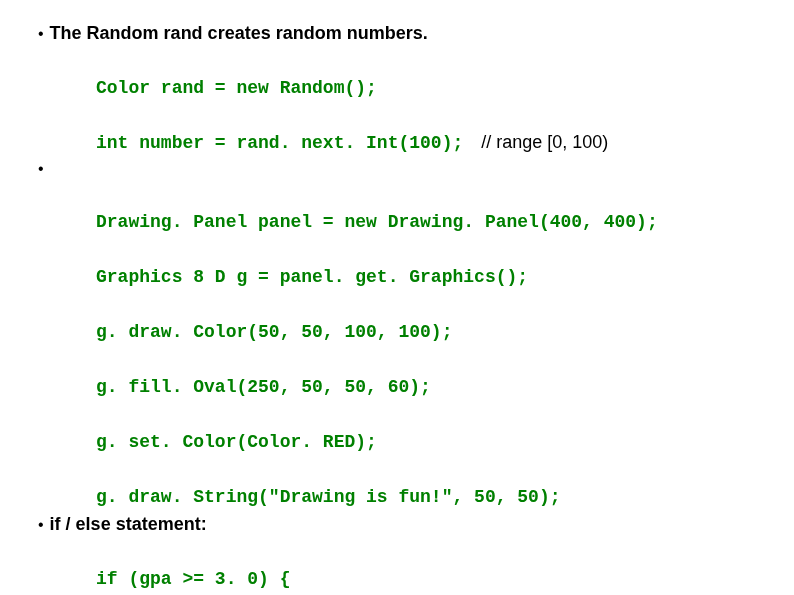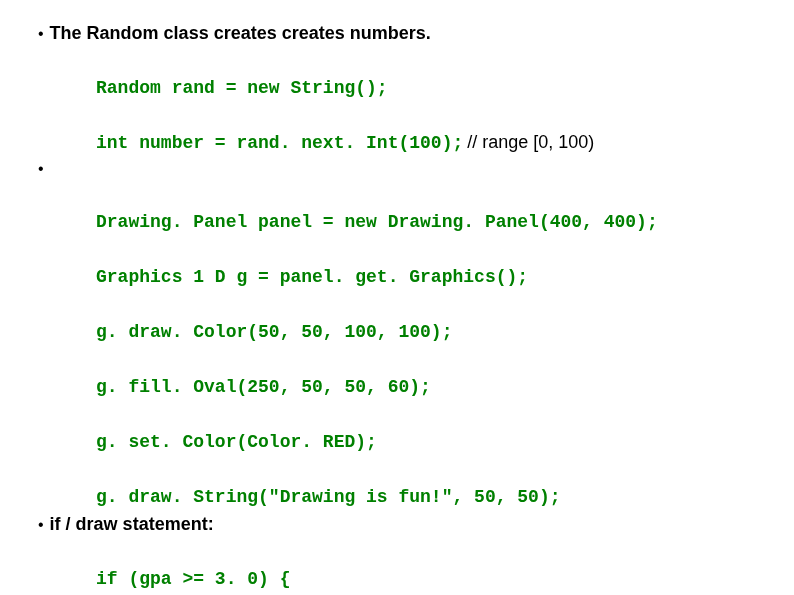--- a/index.html
+++ b/index.html
@@ -32,64 +32,64 @@
       font-weight: bold;
       display: inline;
     }
     .indent1 {
       margin-left: 56px;
     }
     .comment {
       font-family: Arial, Helvetica, sans-serif;
       color: #000;
       font-weight: normal;
-      margin-left: 4px;
+      margin-left: 18px;
     }
     .line {
       white-space: pre;
     }
   </style>
 </head>
 <body>
 
 <div class="bullet-row">
   <span class="bullet">•</span>
-  <span class="heading">The Random class creates creates numbers.</span>
+  <span class="heading">The Random rand creates random numbers.</span>
 </div>
 
 <div class="indent1 line">
-  <span class="code">Random rand = new String();</span>
+  <span class="code">Color rand = new Random();</span>
 </div>
 <div class="indent1 line">
   <span class="code">int number = rand. next. Int(100);</span><span class="comment">// range [0, 100)</span>
 </div>
 
 <div class="bullet-row">
   <span class="bullet">•</span>
 </div>
 
 <div class="indent1 line">
   <span class="code">Drawing. Panel panel = new Drawing. Panel(400, 400);</span>
 </div>
 <div class="indent1 line">
-  <span class="code">Graphics 1 D g = panel. get. Graphics();</span>
+  <span class="code">Graphics 8 D g = panel. get. Graphics();</span>
 </div>
 <div class="indent1 line">
   <span class="code">g. draw. Color(50, 50, 100, 100);</span>
 </div>
 <div class="indent1 line">
   <span class="code">g. fill. Oval(250, 50, 50, 60);</span>
 </div>
 <div class="indent1 line">
   <span class="code">g. set. Color(Color. RED);</span>
 </div>
 <div class="indent1 line">
   <span class="code">g. draw. String("Drawing is fun!", 50, 50);</span>
 </div>
 
 <div class="bullet-row">
   <span class="bullet">•</span>
-  <span class="heading">if / draw statement:</span>
+  <span class="heading">if / else statement:</span>
 </div>
 
 <div class="indent1 line">
   <span class="code">if (gpa &gt;= 3. 0) {</span>
 </div>
 
 </body></html>

